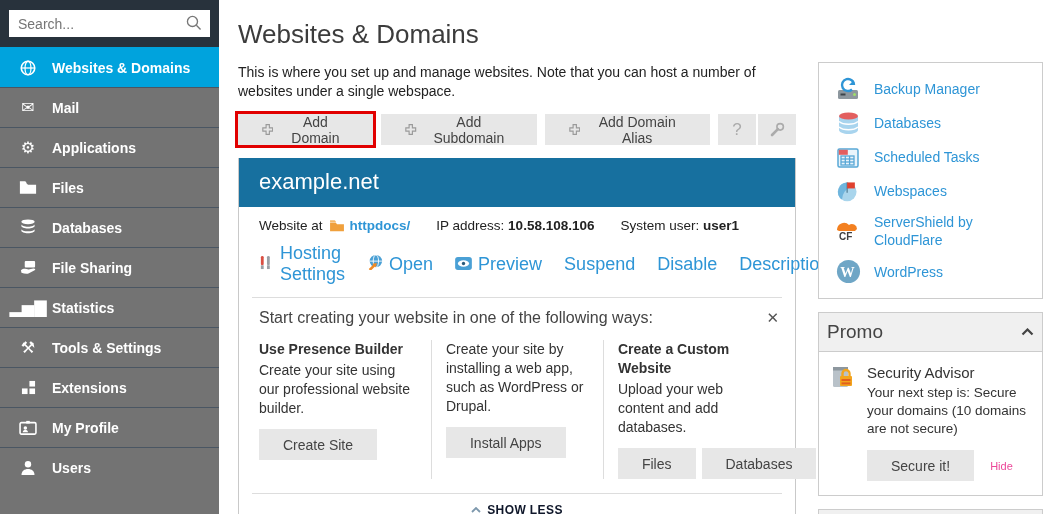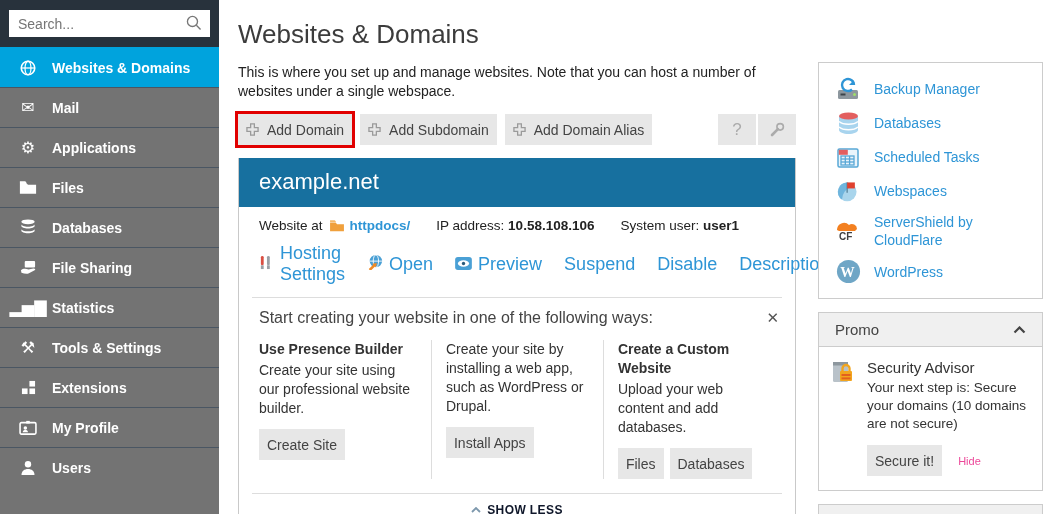--- a/index.html
+++ b/index.html
@@ -20,21 +20,21 @@
   .nav-item.active { background:#00a3dd; border-top-color:#00a3dd; }
   .nav-ico { width:22px; margin-right:13px; display:flex; justify-content:center; align-items:center;
              font-size:16px; color:#fff; line-height:1; }
 
   
   .main { position:absolute; left:238px; top:0; width:558px; }
   h1.page-title { margin-top:19px; font-size:26px; font-weight:400; color:#3c3c3c; }
   .page-desc { margin-top:13px; font-size:14px; line-height:19px; color:#222; width:528px; }
   .toolbar { margin-top:13px; display:flex; align-items:center; }
   .btn { background:#e7e7e7; border:none; color:#444; font-size:14px; font-family:inherit;
-         height:31px; padding:0 8px; display:inline-flex; align-items:center; gap:8px; cursor:pointer; }
+         height:31px; padding:0 24px; display:inline-flex; align-items:center; gap:8px; cursor:pointer; }
   .toolbar .btn { margin-right:8px; }
   .btn-highlight { box-shadow:0 0 0 3px #e10000; }
   .toolbar-right { margin-left:auto; display:flex; gap:2px; }
   .sq-btn { width:38px; height:31px; background:#e7e7e7; border:none; display:flex;
             align-items:center; justify-content:center; color:#ababab; font-size:17px; cursor:pointer; }
 
   
   .card { margin-top:13px; border:1px solid #c9c9c9; border-top:none; background:#fff; }
   .card-header { background:#17709f; color:#fff; font-size:22px; padding:11px 20px 12px; cursor:pointer; }
   .info-row { padding:11px 20px 0; font-size:13.5px; display:flex; align-items:center; }
@@ -58,21 +58,21 @@
                   letter-spacing:.4px; cursor:pointer; }
   .showless-row svg { margin-right:6px; vertical-align:1px; }
 
   
   .right-col { position:absolute; left:818px; top:62px; width:225px; }
   .tools-box { border:1px solid #ccc; padding:9px 0; background:#fff; }
   .tool-item { display:flex; align-items:center; gap:13px; padding:5px 16px; font-size:14px;
                line-height:18px; cursor:pointer; }
   .tool-ico { width:26px; display:flex; justify-content:center; flex:none; }
   .panel { border:1px solid #ccc; margin-top:13px; background:#fff; }
-  .panel-header { background:#f0f0f0; border-bottom:1px solid #ccc; padding:8px 16px; font-size:15px;
+  .panel-header { background:#f0f0f0; border-bottom:1px solid #ccc; padding:8px 8px; font-size:19px;
                   color:#444; display:flex; align-items:center; cursor:pointer; }
   .panel-header svg { margin-left:auto; }
   .promo-body { padding:12px 12px 14px; display:flex; gap:10px; }
   .promo-text { font-size:13.5px; line-height:18px; color:#333; }
   .promo-title { font-size:15px; color:#333; margin-bottom:3px; }
   .promo-btn-row { margin-top:12px; display:flex; align-items:center; gap:16px; }
   .hide-link { color:#ec4899; font-size:11px; cursor:pointer; }
 </style>
 </head>
 <body>

